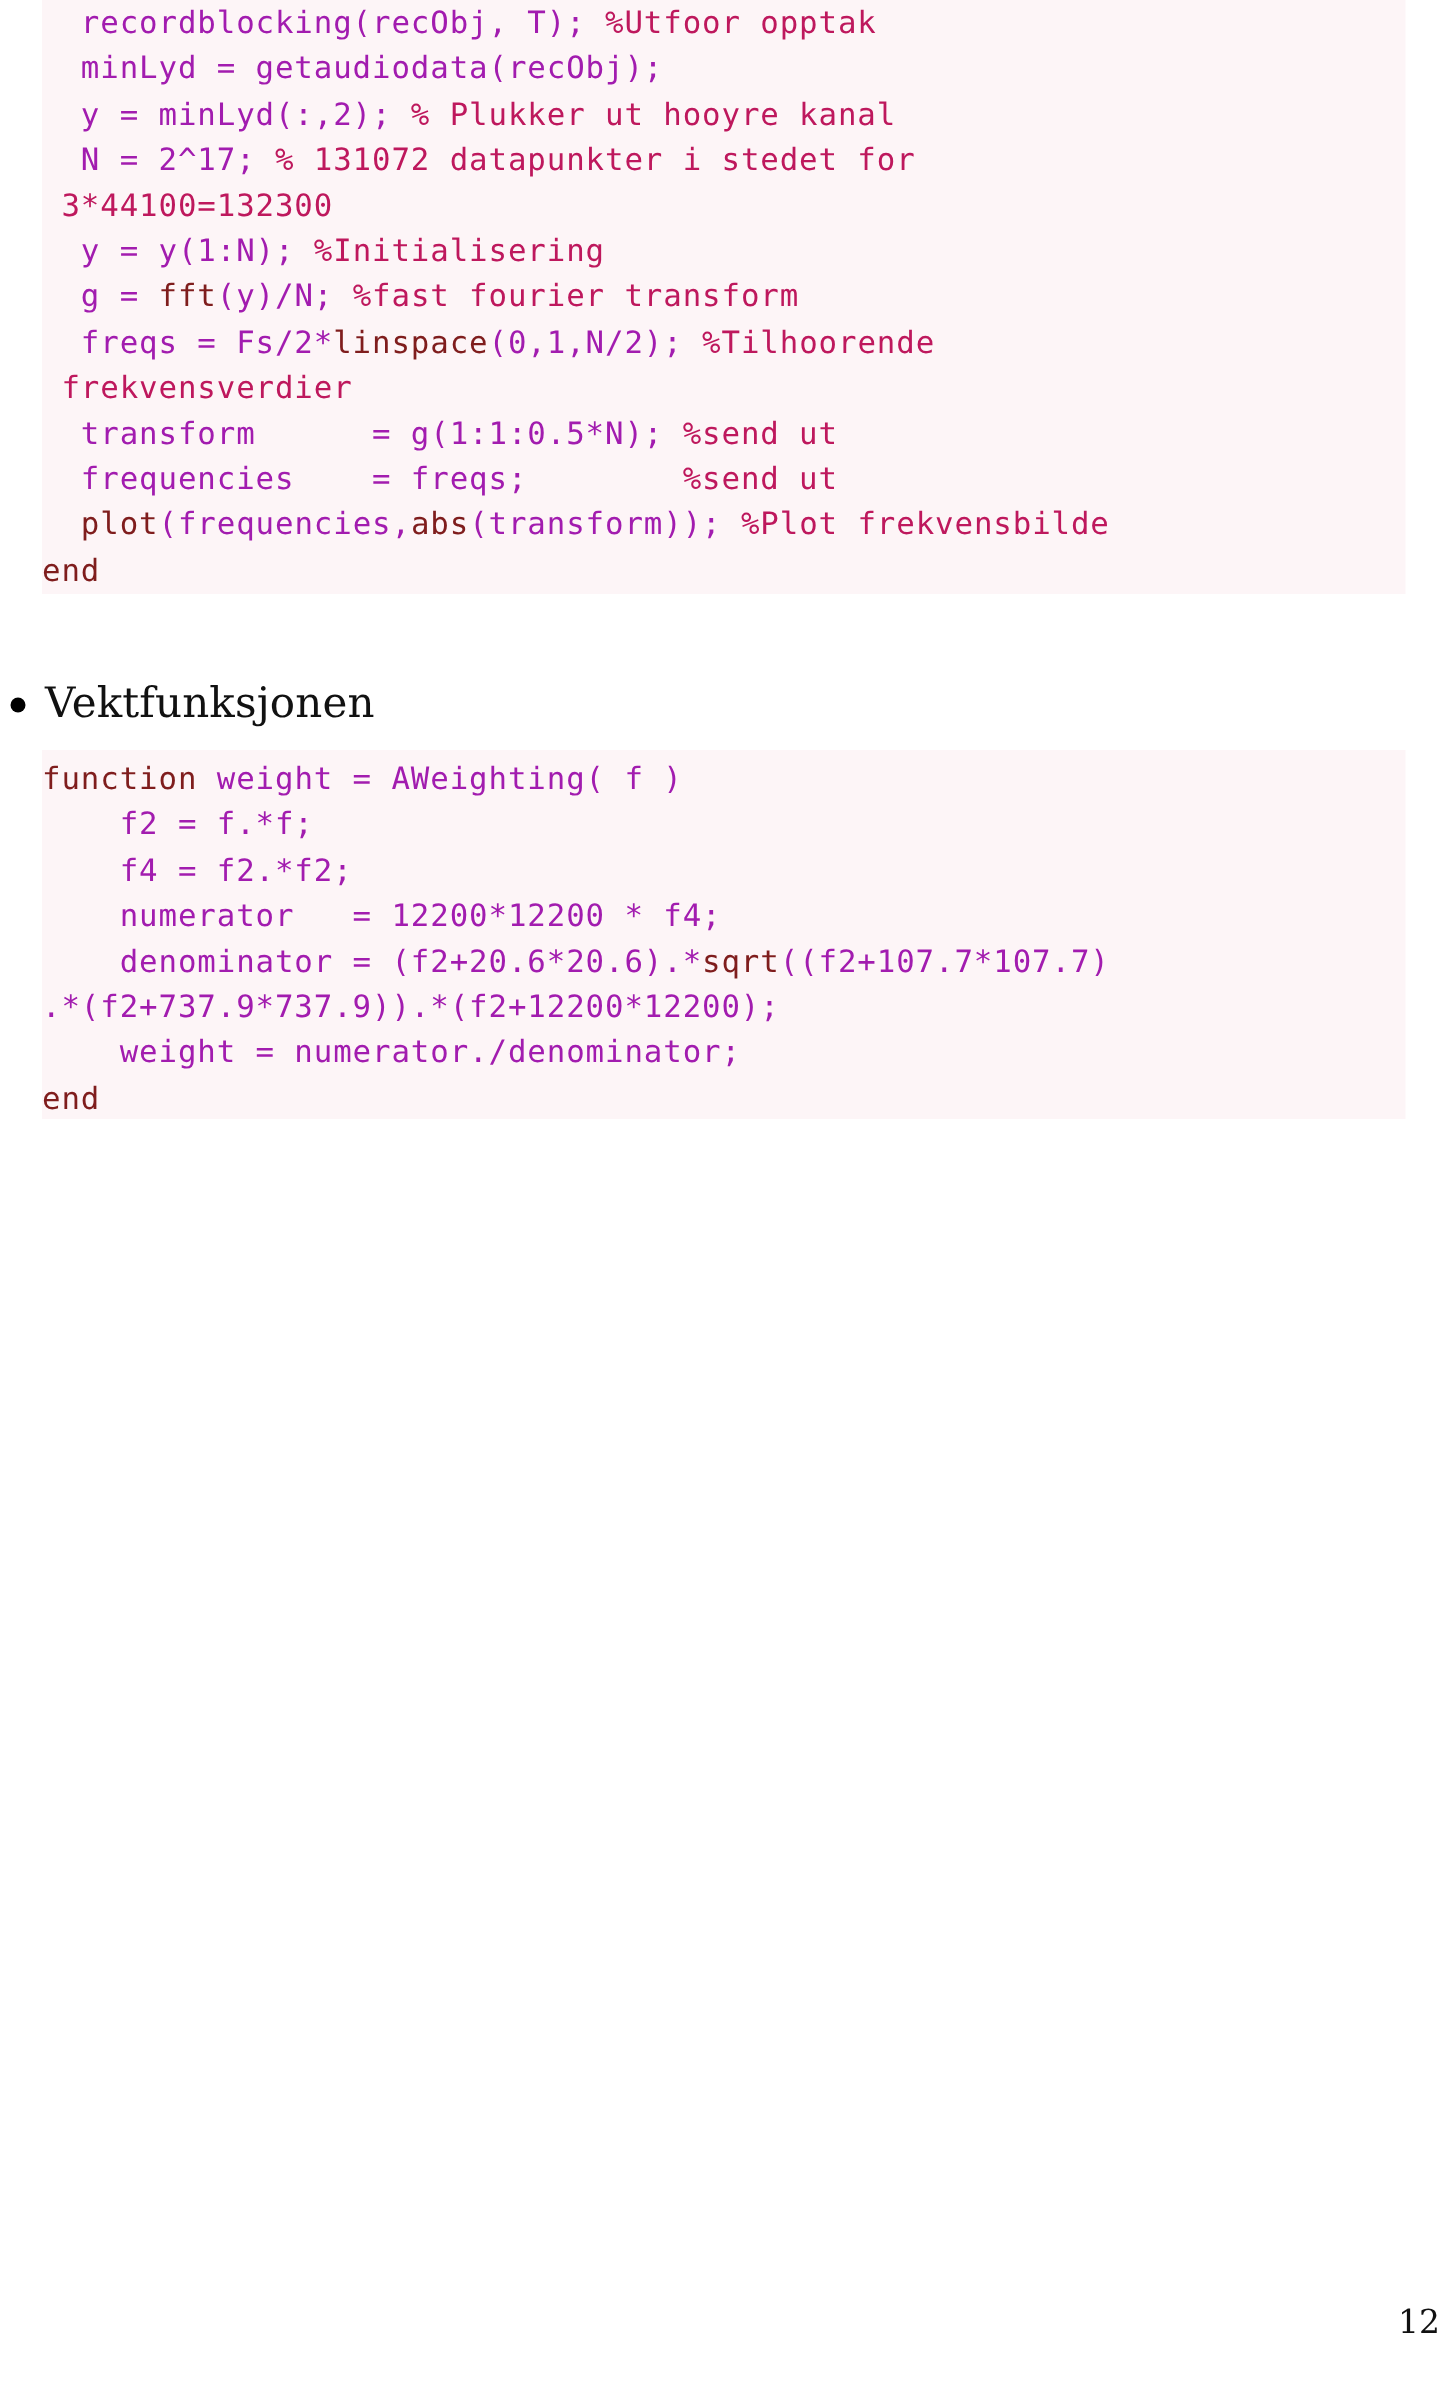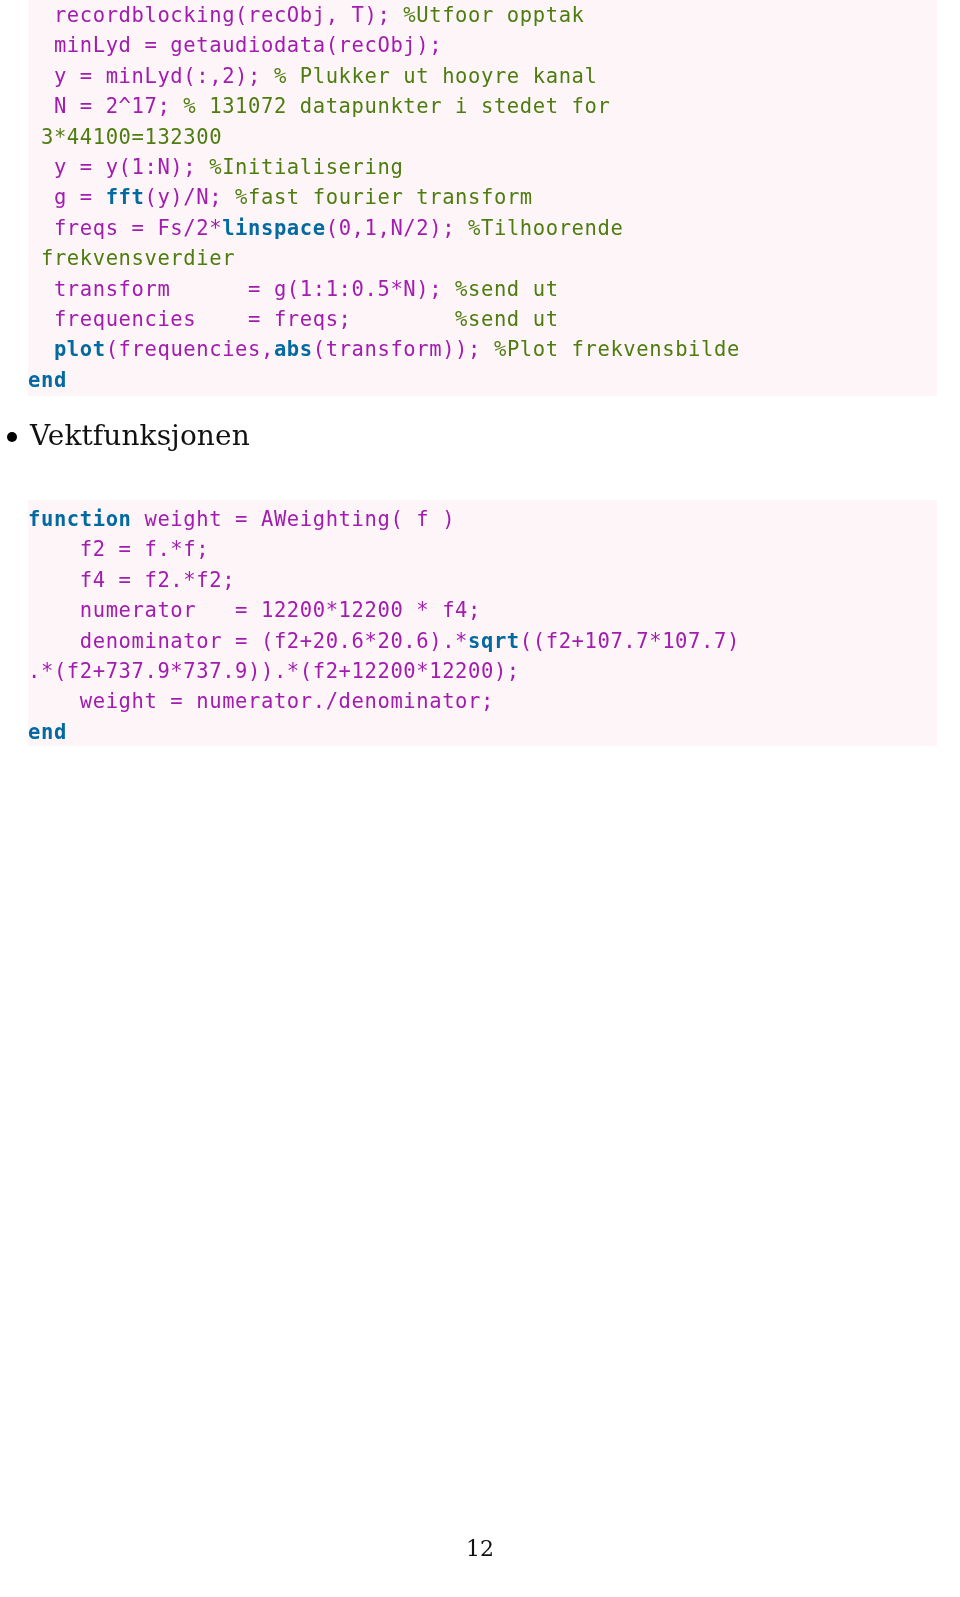--- a/index.html
+++ b/index.html
@@ -40,29 +40,29 @@
   }
   #code-block-1 { top: -4px; height: 400px; }
   #code-block-2 { top: 500px; height: 246px; }
 
   .code-line {
     white-space: pre;
     min-height: 30.4px;
   }
 
   
-  .kw   { color: #0369a1; font-weight: bold; }   
-  .cmt  { color: #4d7c0f; }   
+  .kw   { color: #7f1d1d; }   
+  .cmt  { color: #be185d; }   
   .plain{ color: #a21caf; }
 
   
   .bullet-item {
     position: absolute;
     left: 0px;
-    top: 418px;
+    top: 451px;
     width: 940px;
     display: flex;
     align-items: flex-start;
   }
   .bullet-dot {
     width: 10px;
     height: 10px;
     border-radius: 50%;
     background: #000000;
     margin-left: 7px;
@@ -77,21 +77,21 @@
     color: #111111;
     letter-spacing: 0.1px;
   }
 
   
   .page-number {
     position: absolute;
     left: 0;
     right: 0;
     top: 1536px;
-    text-align: center;
+    text-align: right;
     font-family: "DejaVu Serif", "Liberation Serif", serif;
     font-size: 22px;
     color: #111111;
   }
 </style>
 </head>
 <body>
 
 <div class="page">
 

